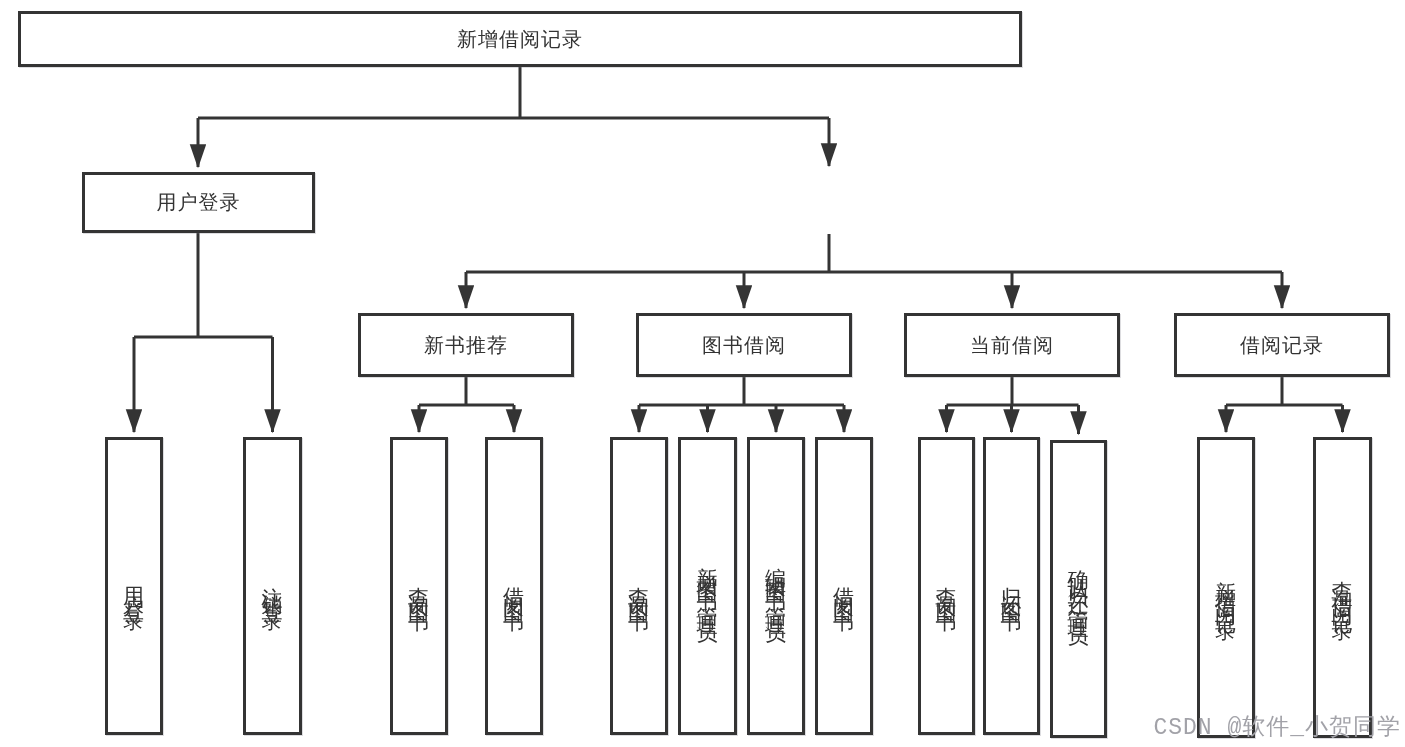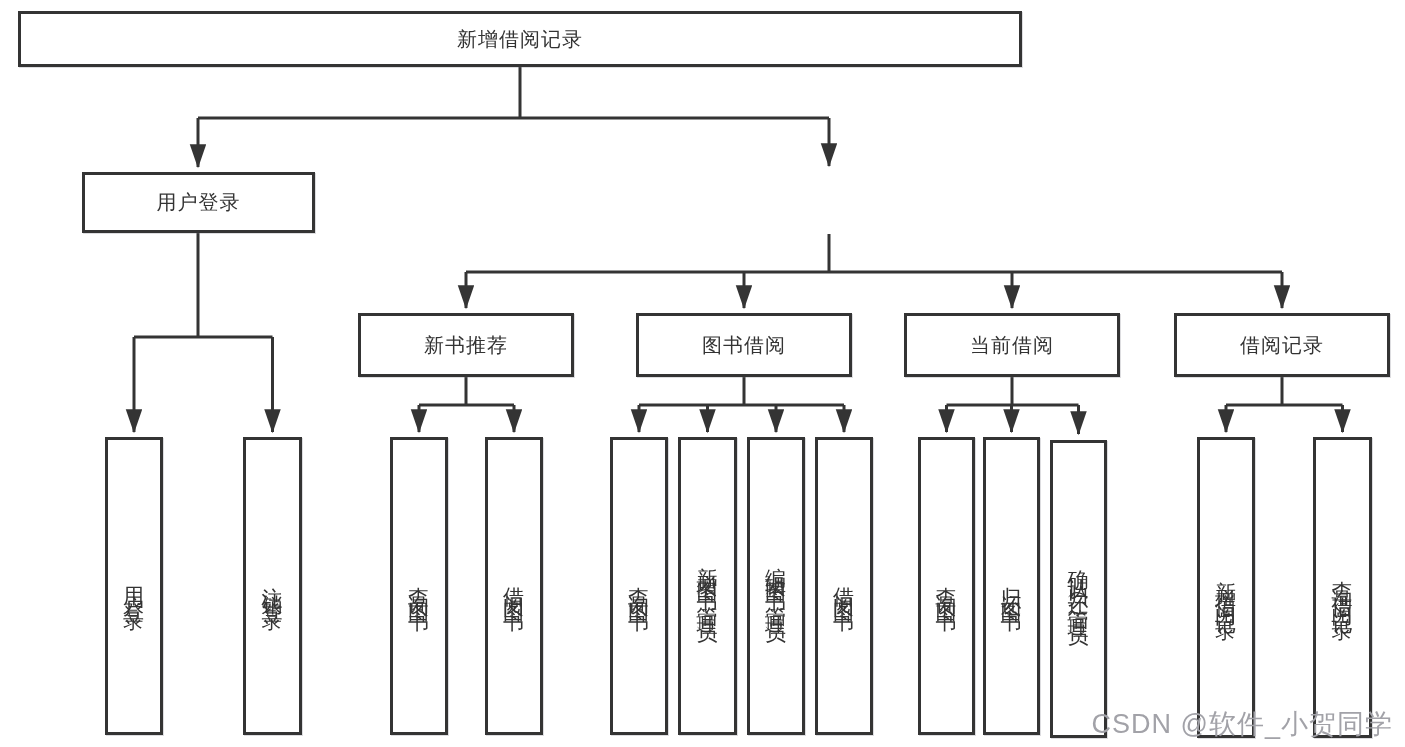--- a/index.html
+++ b/index.html
@@ -27,26 +27,27 @@
   }
   .node.v {
     writing-mode:vertical-rl;
     text-orientation:mixed;
     font-size:21px;
     letter-spacing:8px;
     line-height:1;
   }
   .watermark {
     position:absolute;
-    right:12px;
+    right:4px;
     bottom:5px;
     color:#a2a2a8;
-    font-size:27px;
+    font-size:23px;
     letter-spacing:1px;
     white-space:nowrap;
+    font-family:Liberation Mono, monospace;
   }
 </style>
 </head>
 <body>
 
 <div id="stage">
 
   <svg class="connectors" viewBox="0 0 1405 747" fill="none" stroke="#343434" stroke-width="3">
     <defs>
       <marker id="arw" markerWidth="9" markerHeight="7" refX="7.6" refY="2.75" orient="auto" markerUnits="strokeWidth">

